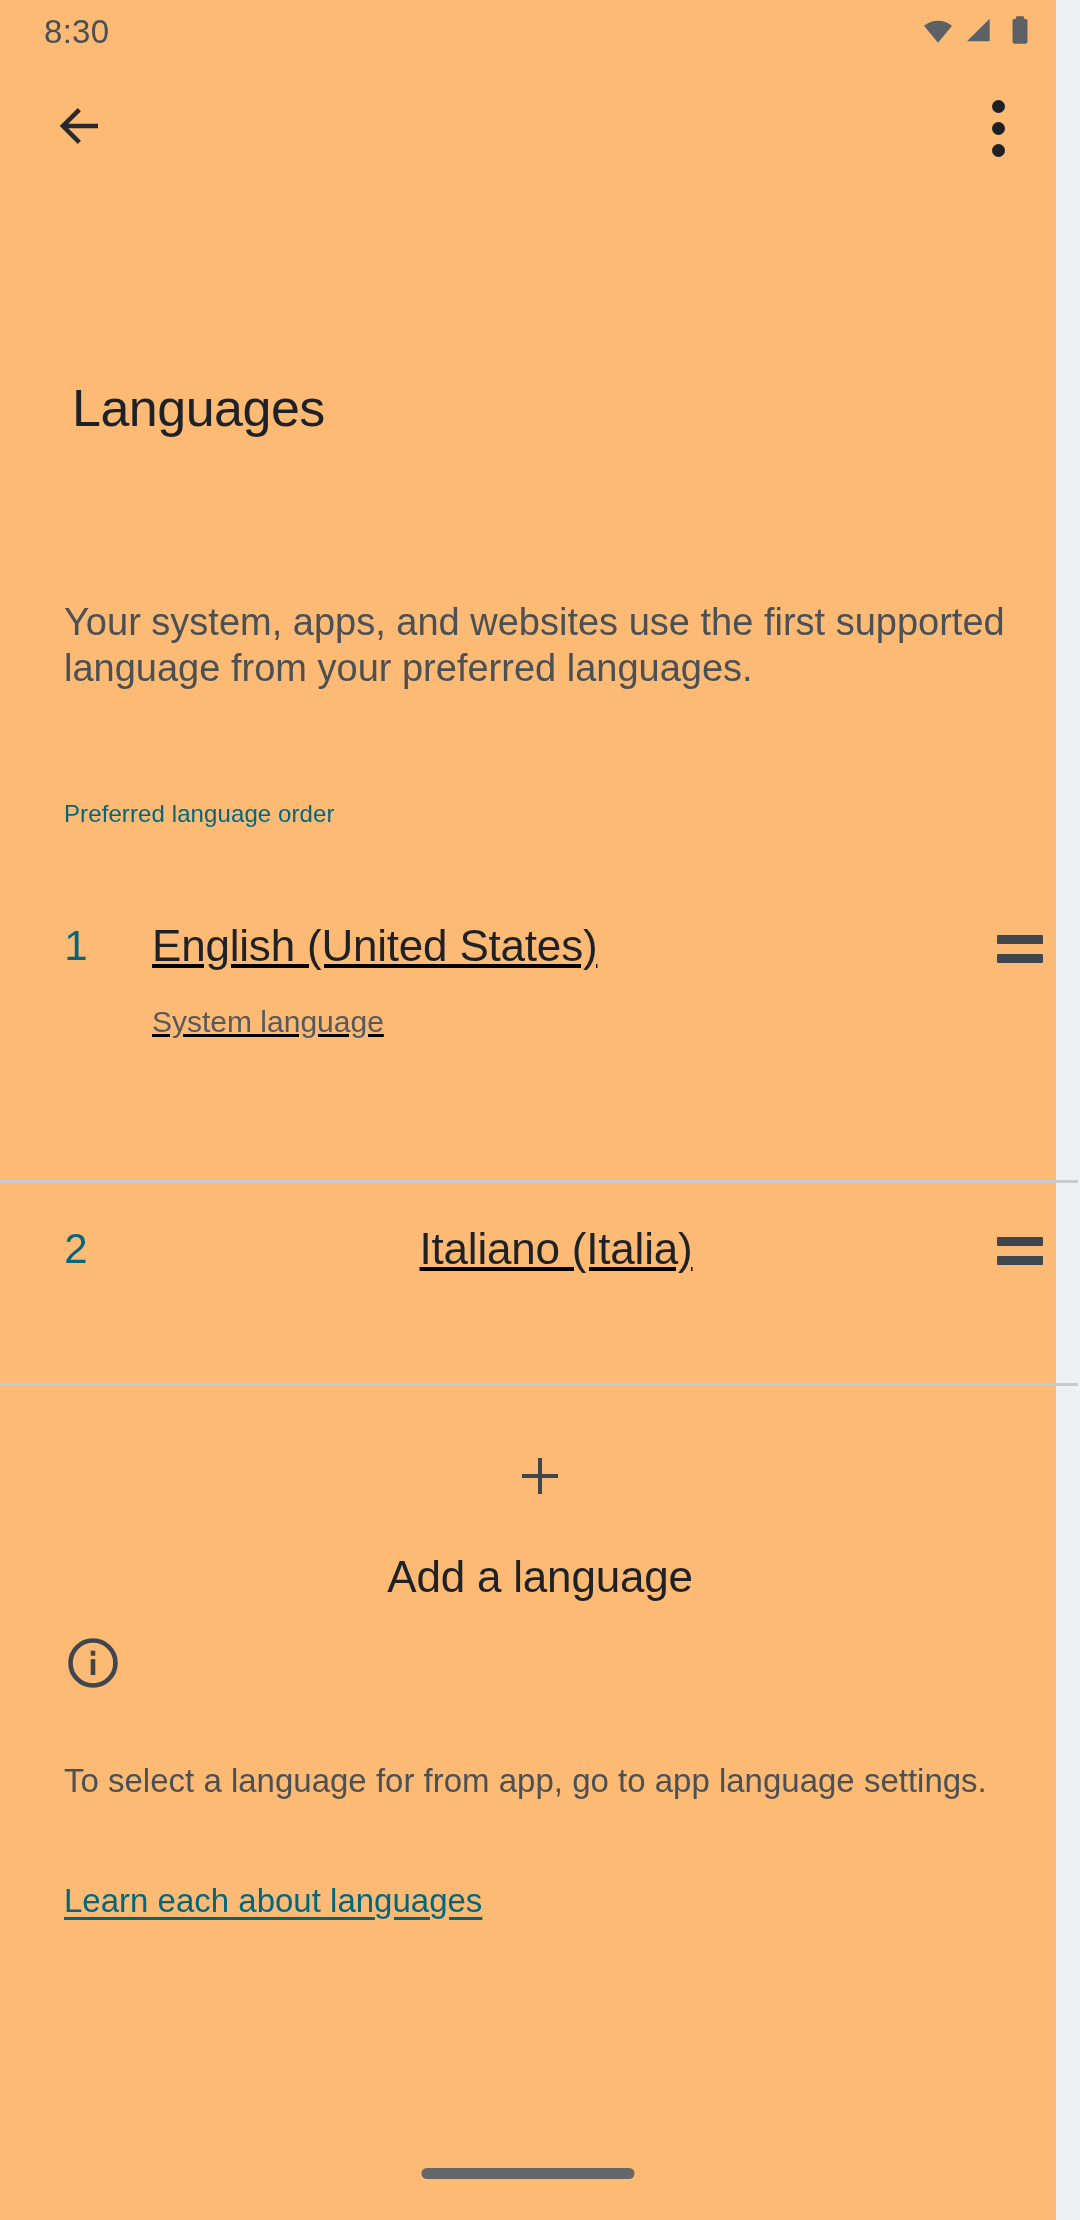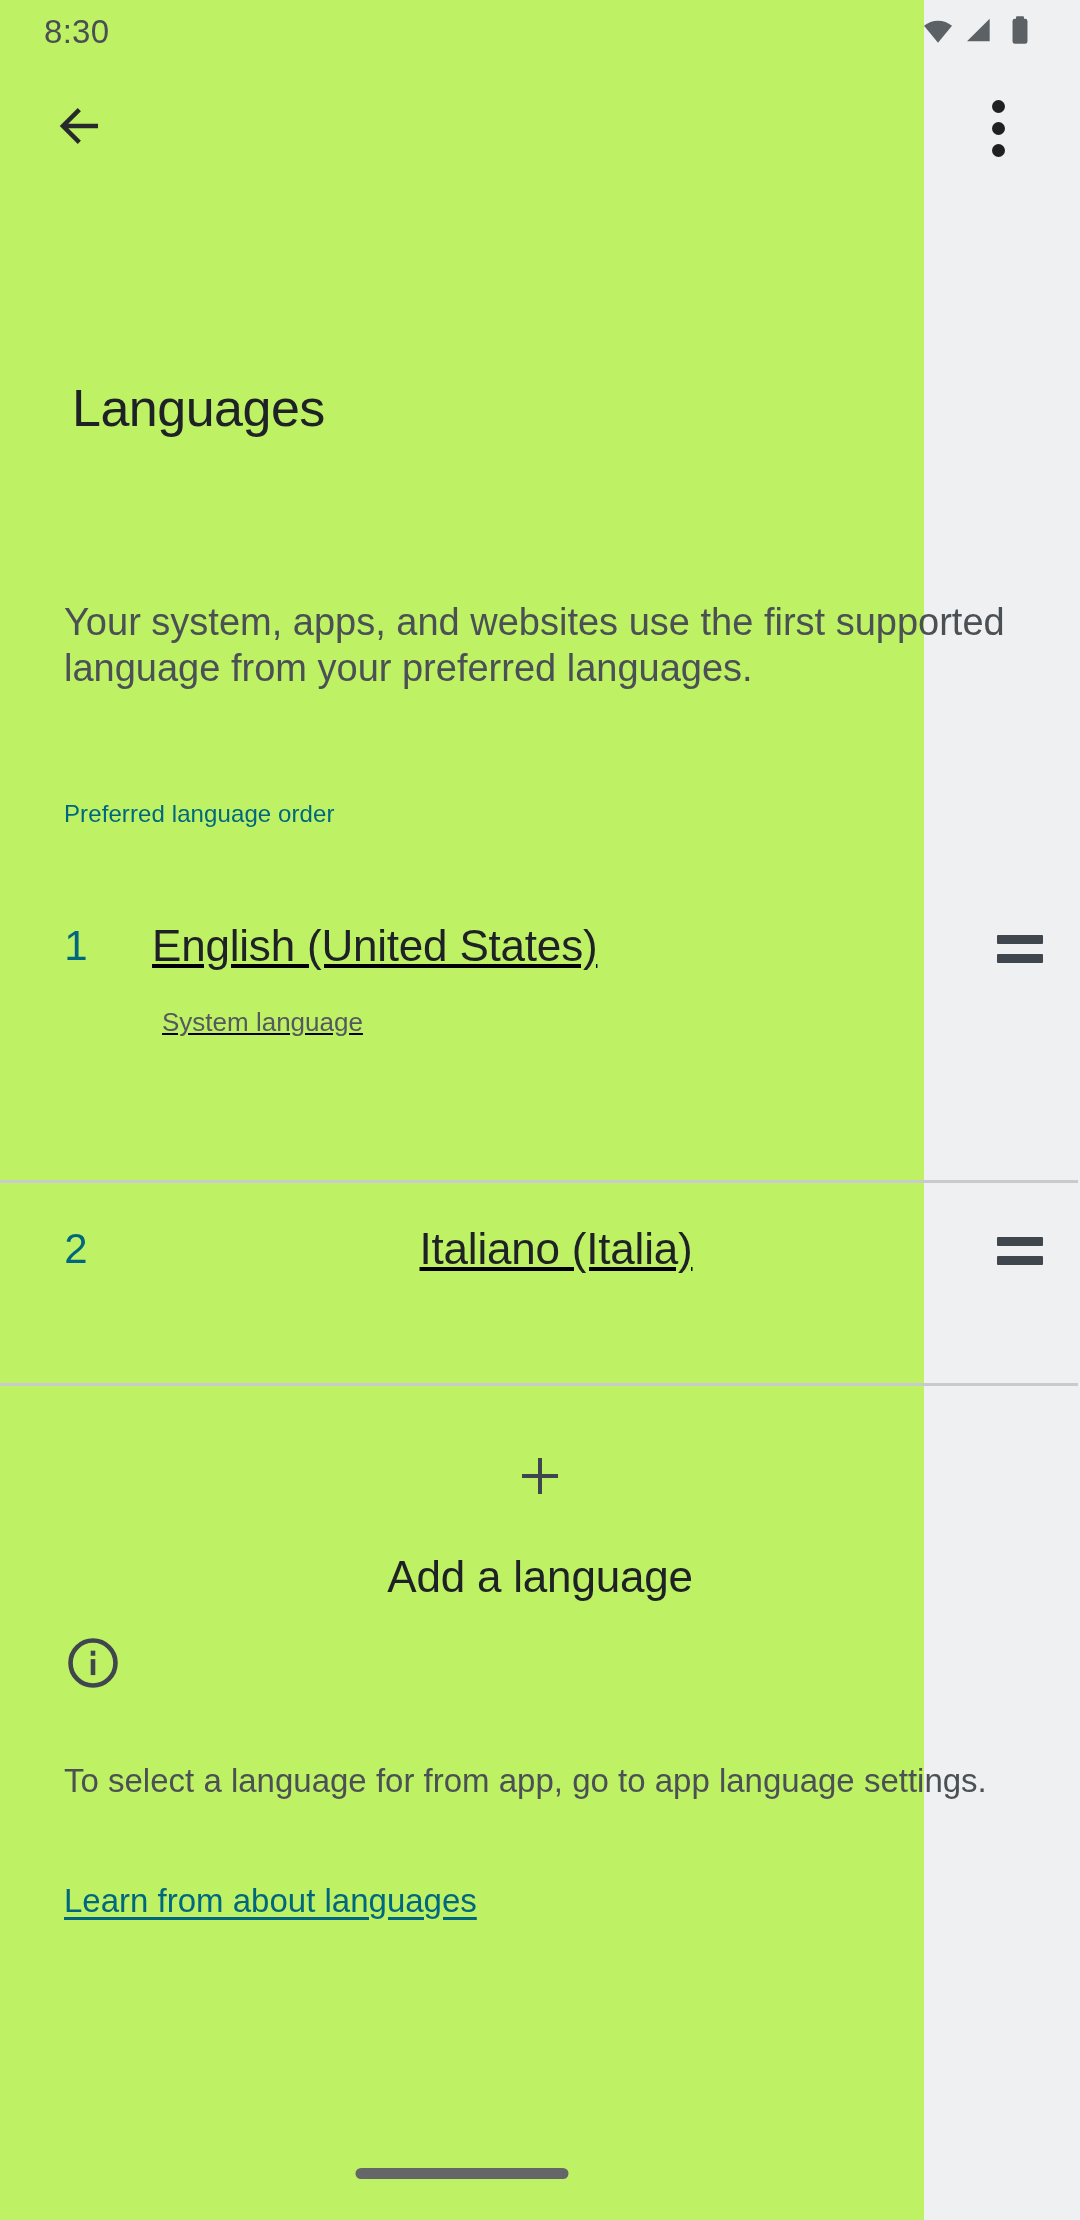--- a/index.html
+++ b/index.html
@@ -7,23 +7,23 @@
   html, body {
     width: 1080px;
     height: 2220px;
     background: #eff0f2;
     font-family: "Liberation Sans", sans-serif;
     overflow: hidden;
   }
 
   .screen {
     position: relative;
-    width: 924px;
+    width: 1056px;
     height: 2220px;
-    background: #bef264;
+    background: #fdba74;
   }
 
   
   .status-bar {
     position: absolute;
     top: 0; left: 0;
     width: 1080px;
     height: 64px;
     display: flex;
     align-items: center;
@@ -140,24 +140,23 @@
   .lang-row.r2 .lang-body { padding-top: 38px; text-align: center; }
 
   .lang-title {
     font-size: 44px;
     color: #1e2125;
     line-height: 56px;
     letter-spacing: -0.2px;
   }
   .lang-sub {
     margin-top: 28px;
-    font-size: 26px;
+    font-size: 30px;
     color: #55595e;
     line-height: 40px;
-    margin-left: 10px;
   }
 
   .drag-handle {
     flex: 0 0 120px;
     width: 120px;
     height: 100px;
     display: flex;
     flex-direction: column;
     align-items: center;
     justify-content: center;
@@ -329,17 +328,17 @@
   <div class="info-icon-wrap">
     <svg width="58" height="58" viewBox="0 0 24 24">
       <circle cx="12" cy="12" r="9.3" fill="none" stroke="#3f464d" stroke-width="1.9"></circle>
       <rect x="11.05" y="10.4" width="1.9" height="6.6" fill="#3f464d"></rect>
       <rect x="11.05" y="6.9" width="1.9" height="2.1" fill="#3f464d"></rect>
     </svg>
   </div>
 
   <p class="footer-text">To select a language for from app, go to app language settings.</p>
 
-  <a class="footer-link" href="#">Learn from about languages</a>
+  <a class="footer-link" href="#">Learn each about languages</a>
 
   <div class="nav-pill"></div>
 
 </div>
 
 </body></html>

